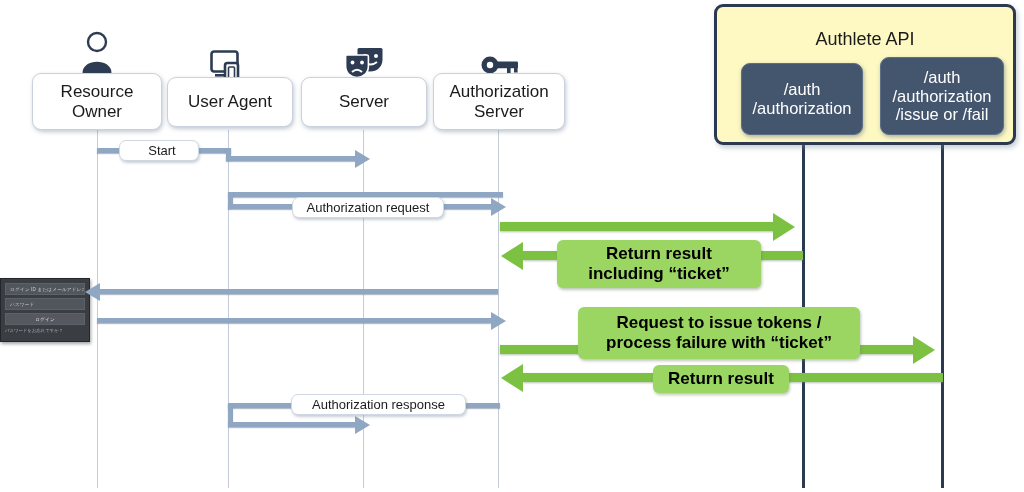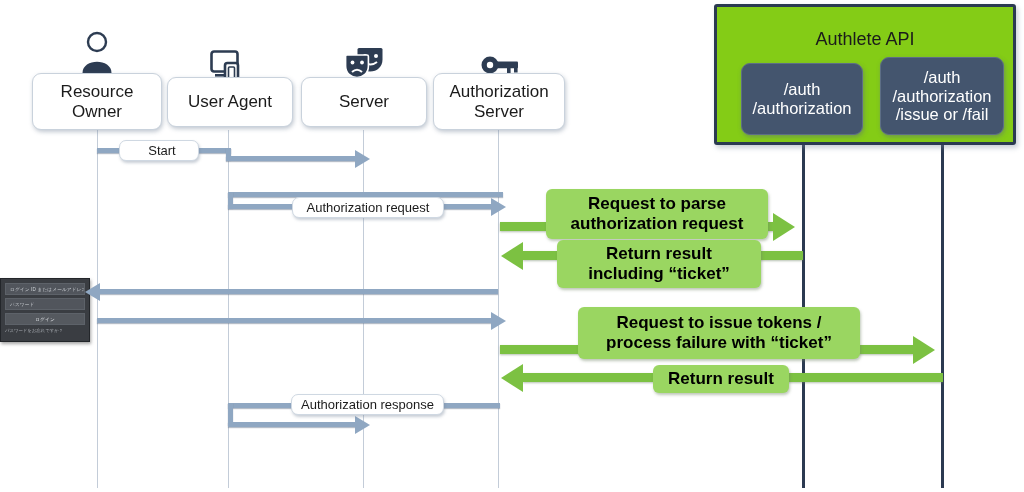--- a/index.html
+++ b/index.html
@@ -48,22 +48,22 @@
     color: #2d3c52;
     display: block;
   }
 
   
   #authlete-panel {
     position: absolute;
     left: 714px; top: 4px;
     width: 302px; height: 141px;
     border: 3px solid #2b3a51;
-    border-radius: 3px;
-    background: #84cc16;
+    border-radius: 9px;
+    background: #fef9c3;
     box-shadow: 2px 3px 5px rgba(120,135,155,0.4);
   }
   #authlete-title {
     position: absolute;
     top: 22px; left: 0; right: 0;
     text-align: center;
     font-size: 18px;
     color: #1b1b1b;
   }
   .api-box {
@@ -286,30 +286,26 @@
   <div class="blue-seg h" style="left:97px; top:289px; width:401px;"></div>
   <div class="blue-head left" style="left:85px; top:282.5px;"></div>
 
   <div class="blue-seg h" style="left:97px; top:318px; width:398px;"></div>
   <div class="blue-head right" style="left:491px; top:311.5px;"></div>
 
   <div class="blue-seg h" style="left:228px; top:403px; width:272px;"></div>
   <div class="blue-seg v" style="left:228px; top:403px; height:22px;"></div>
   <div class="blue-seg h" style="left:228px; top:422px; width:131px;"></div>
   <div class="blue-head right" style="left:355px; top:415.5px;"></div>
-  <div class="blue-label" style="left:291px; top:394px; width:153px; height:21px;text-align:right;">
+  <div class="blue-label" style="left:291px; top:394px; width:175px; height:21px;text-align:right;">
     <span style="white-space:pre-line;">Authorization response</span>
   </div>
 
   <div class="green-seg" style="left:500px; top:222px; width:275px;"></div>
   <div class="green-head right" style="left:773px; top:212.5px;"></div>
-  <div class="green-label" style="left:546px; top:189px; width:222px; height:50px;">
-    <span style="white-space:pre-line;">Request to parse
-authorization request</span>
-  </div>
 
   <div class="green-seg" style="left:523px; top:251px; width:280px;"></div>
   <div class="green-head left" style="left:501px; top:241.5px;"></div>
   <div class="green-label" style="left:557px; top:240px; width:204px; height:48px;">
     <span style="white-space:pre-line;">Return result
 including “ticket”</span>
   </div>
 
   <div class="green-seg" style="left:500px; top:345px; width:415px;"></div>
   <div class="green-head right" style="left:913px; top:335.5px;"></div>

